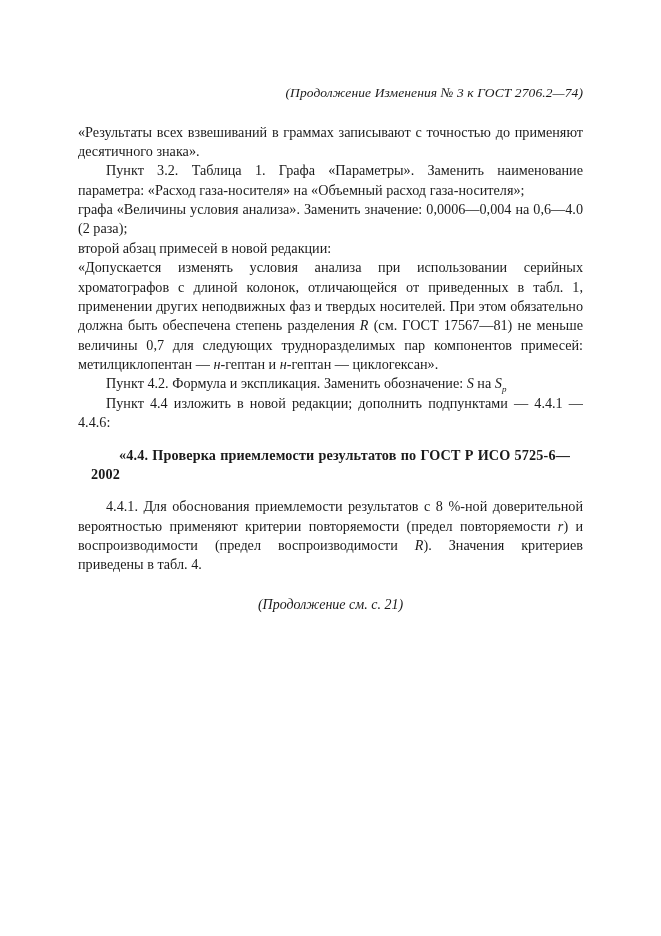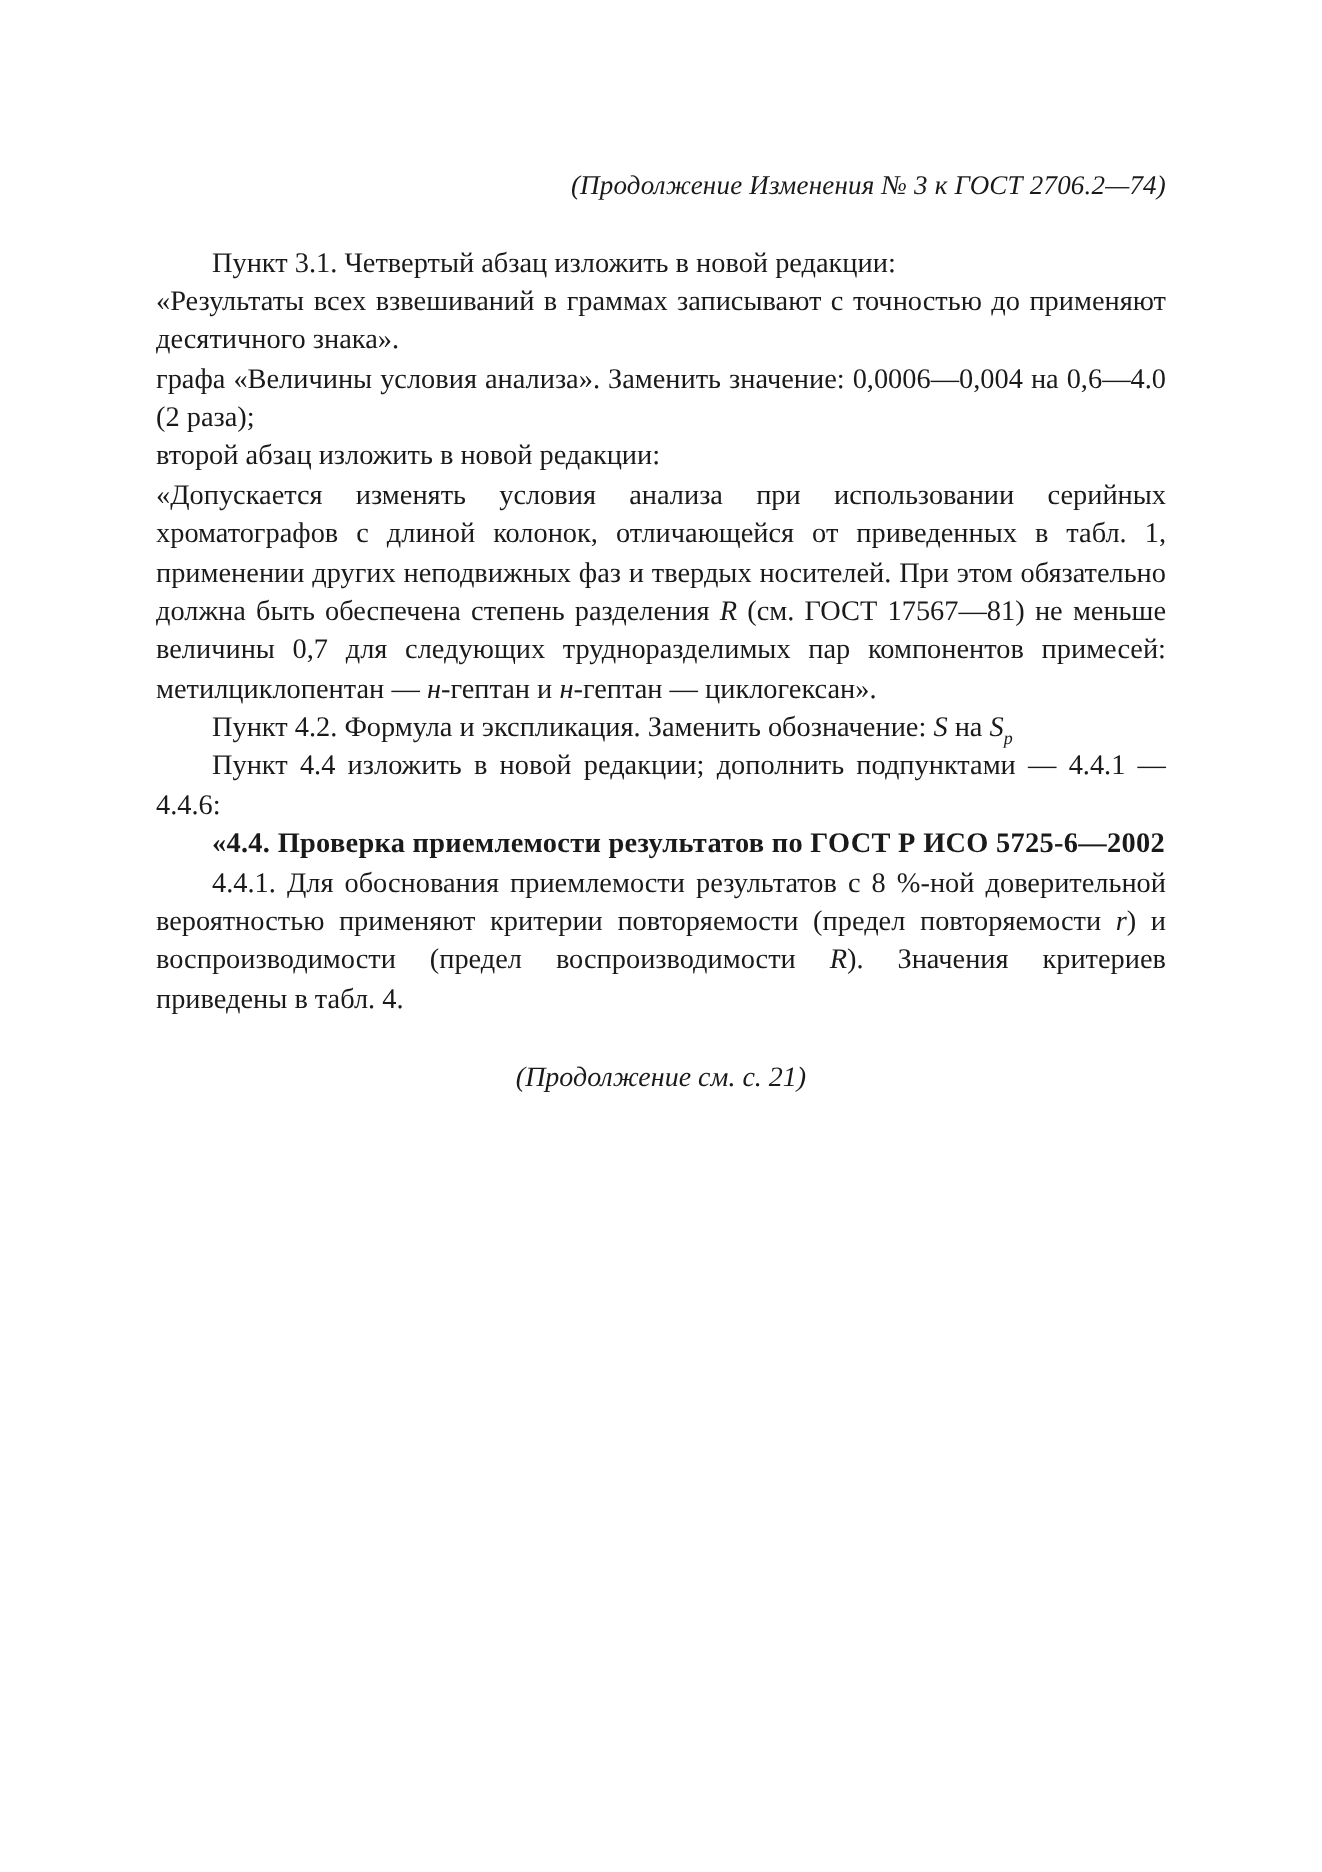--- a/index.html
+++ b/index.html
@@ -58,47 +58,47 @@
     font-size: 9px;
     vertical-align: sub;
     line-height: 0;
   }
   .bold-block {
     font-weight: bold;
     text-align: justify;
     text-indent: 28px;
     font-size: 14.2px;
     line-height: 1.365;
-    margin: 0;
+    margin: 13px;
     letter-spacing: 0.15px;
   }
   .footer-note {
     text-align: center;
     font-style: italic;
     font-size: 14px;
     margin-top: 22px;
   }
 </style>
 </head>
 <body>
 
 <div class="page">
   <div class="content">
 
     <div class="doc-header">(Продолжение Изменения № 3 к ГОСТ  2706.2—74)</div>
 
-    <p class="para">Пункт 3.1. Четвертый абзац изложить в новой редакции:</p>
 
     <p class="para noindent">«Результаты всех взвешиваний в граммах записывают с точностью до применяют десятичного знака».</p>
 
+    <p class="para">Пункт 3.2. Таблица 1. Графа «Параметры». Заменить наименование параметра: «Расход газа-носителя» на «Объемный расход газа-носителя»;</p>
 
 
     <p class="para noindent">графа «Величины условия анализа». Заменить значение: 0,0006—0,004 на 0,6—4.0 (2 раза);</p>
 
-    <p class="para noindent">второй абзац изложить в новой редакции:</p>
+    <p class="para noindent">второй абзац примесей в новой редакции:</p>
 
     <p class="para noindent"><span>«Допускается изменять условия анализа при использовании серийных хроматографов с длиной колонок, отличающейся от приведенных в табл. 1, применении других неподвижных фаз и твердых носителей. При этом обязательно должна быть обеспечена степень разделения </span><span class="italic">R</span><span> (см. ГОСТ 17567—81) не меньше величины 0,7 для следующих трудноразделимых пар компонентов примесей: метилциклопентан — </span><span class="italic">н</span><span>-гептан и </span><span class="italic">н</span><span>-гептан — циклогексан».</span></p>
 
     <p class="para"><span>Пункт 4.2. Формула и экспликация. Заменить обозначение: </span><span class="italic">S</span><span> на </span><span class="italic">S</span><sub class="italic">p</sub></p>
 
     <p class="para">Пункт 4.4 изложить в новой редакции; дополнить подпунктами — 4.4.1 — 4.4.6:</p>
 
     <p class="bold-block">«4.4. Проверка приемлемости результатов по ГОСТ Р ИСО 5725-6—2002</p>
 
     <p class="para"><span>4.4.1. Для обоснования приемлемости результатов с 8 %-ной доверительной вероятностью применяют критерии повторяемости (предел повторяемости </span><span class="italic">r</span><span>) и воспроизводимости (предел воспроизводимости </span><span class="italic">R</span><span>). Значения критериев приведены в табл. 4.</span></p>

